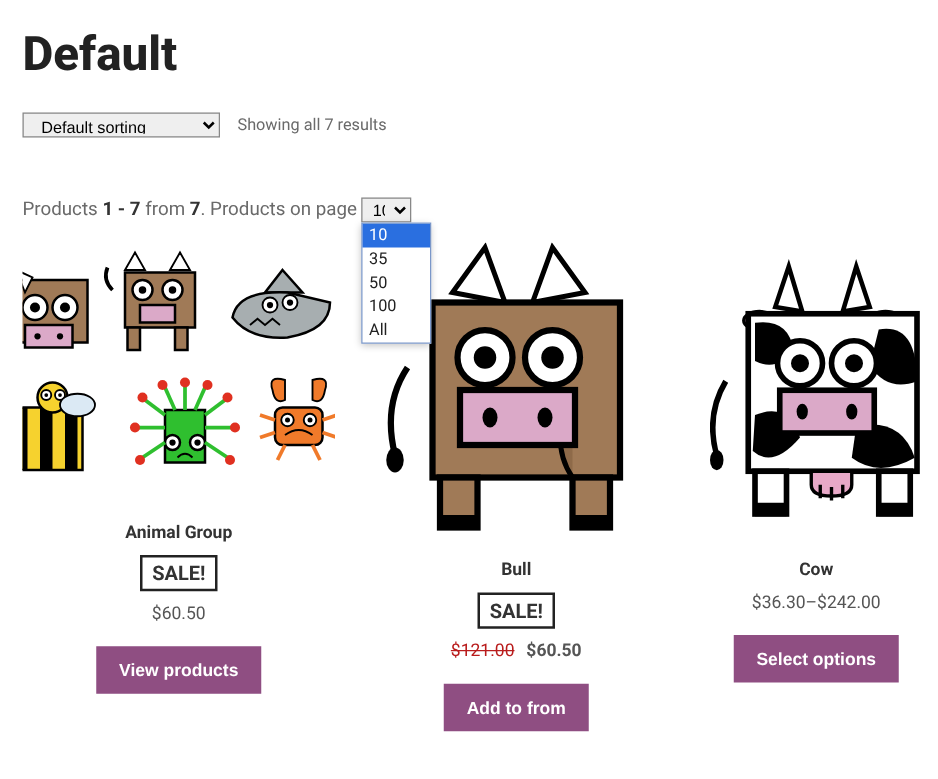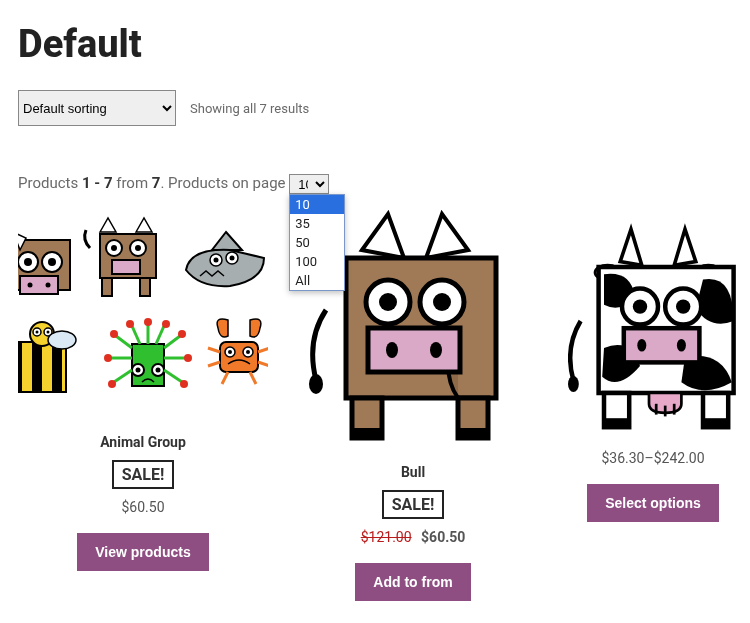--- a/index.html
+++ b/index.html
@@ -21,25 +21,25 @@
     margin:14px 0 24px 0;
   }
   .sort-row {
     display:flex;
     align-items:center;
     gap:14px;
     margin-bottom:48px;
   }
   select.sort {
     font-size:13px;
-    padding:2px 0;
+    padding:2px 10px;
     border:1px solid #888;
     background:#efefef;
     width:158px;
-    height:36px;
+    height:20px;
   }
   .results-count {
     color:#6a6a6a;
     font-size:13px;
   }
   .products-info {
     color:#6a6a6a;
     font-size:15px;
     margin-bottom:16px;
   }
@@ -341,17 +341,18 @@
         <line x1="98" y1="202" x2="98" y2="214" stroke="#000" stroke-width="3"></line>
         <line x1="108" y1="204" x2="108" y2="216" stroke="#000" stroke-width="3"></line>
         <line x1="118" y1="202" x2="118" y2="214" stroke="#000" stroke-width="3"></line>
 
         <rect x="40" y="190" width="28" height="38" fill="#fff" stroke="#000" stroke-width="5"></rect>
         <rect x="40" y="218" width="28" height="12" fill="#000"></rect>
         <rect x="150" y="190" width="28" height="38" fill="#fff" stroke="#000" stroke-width="5"></rect>
         <rect x="150" y="218" width="28" height="12" fill="#000"></rect>
       </svg>
     </div>
+    <h3>Cow</h3>
     <div class="price">$36.30–$242.00</div>
     <button class="btn">Select options</button>
   </div>
 
 </div>
 
 </body></html>

